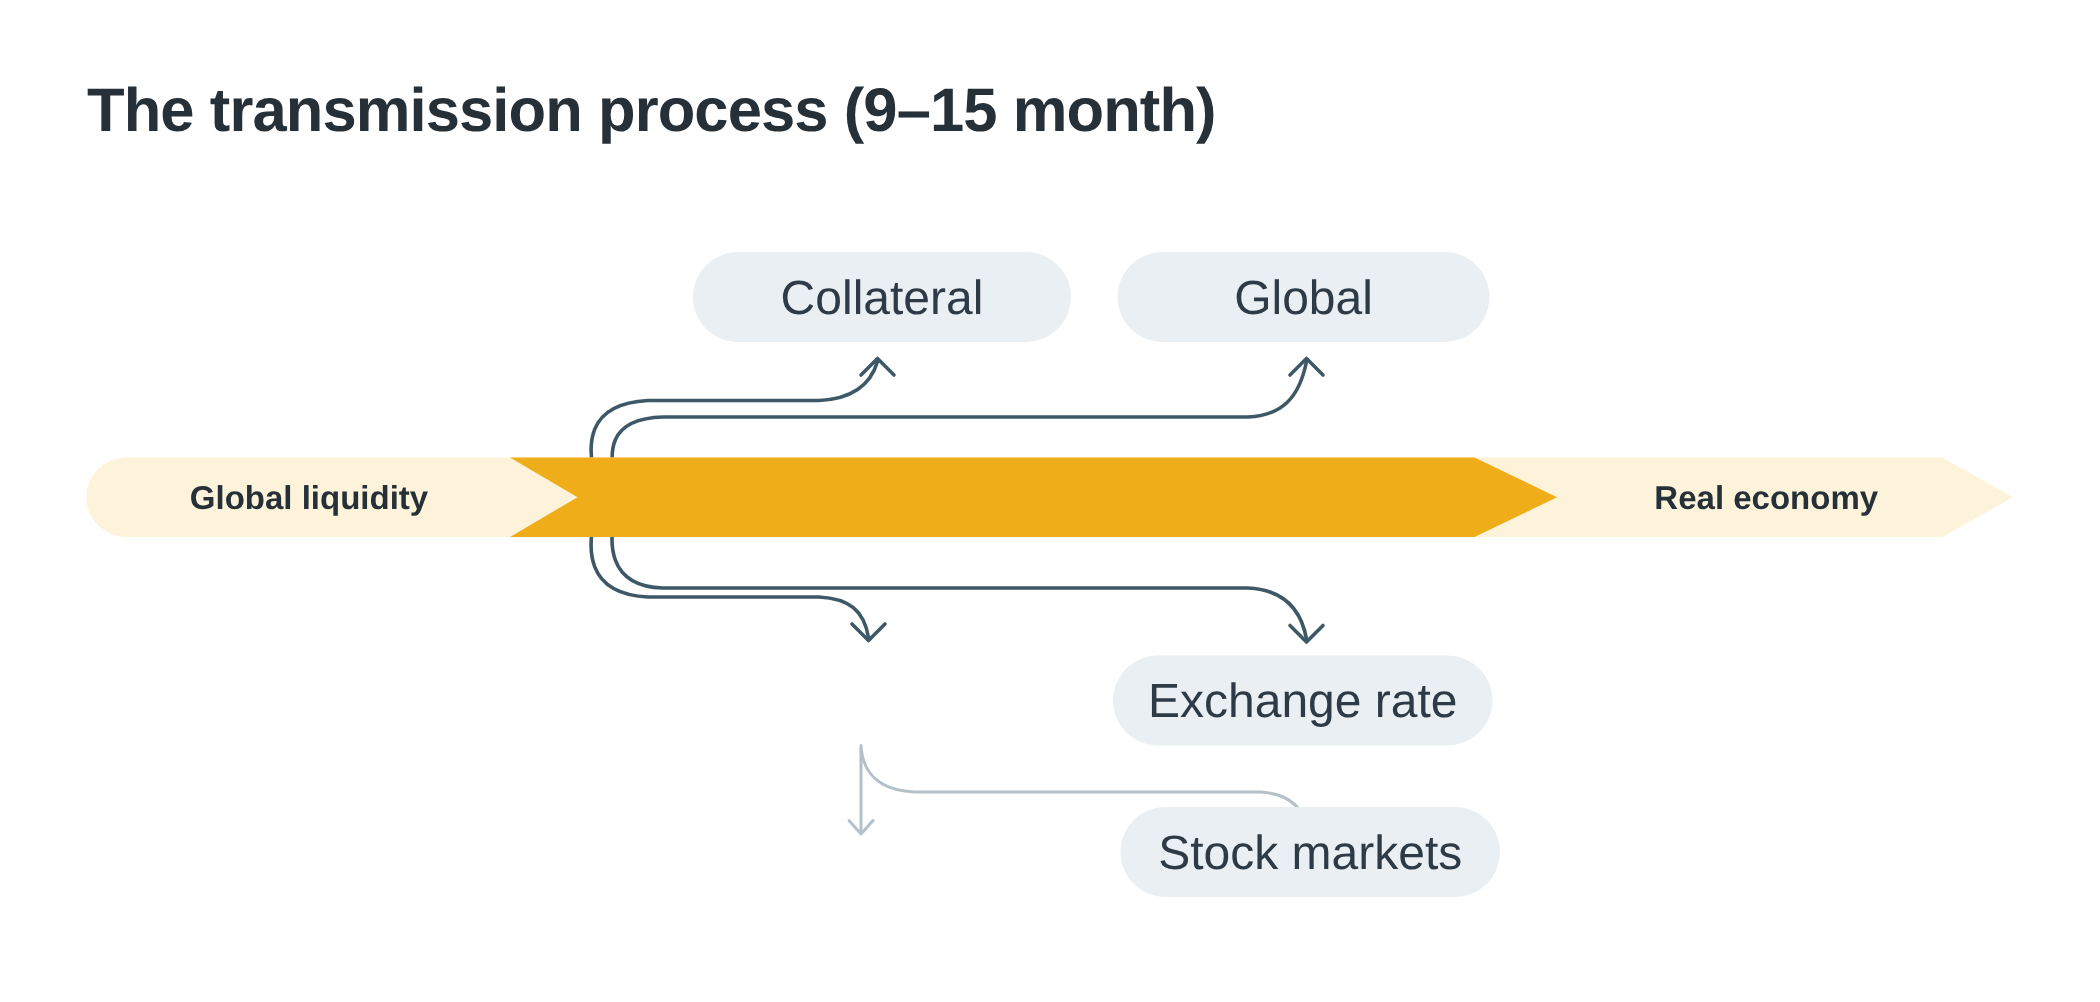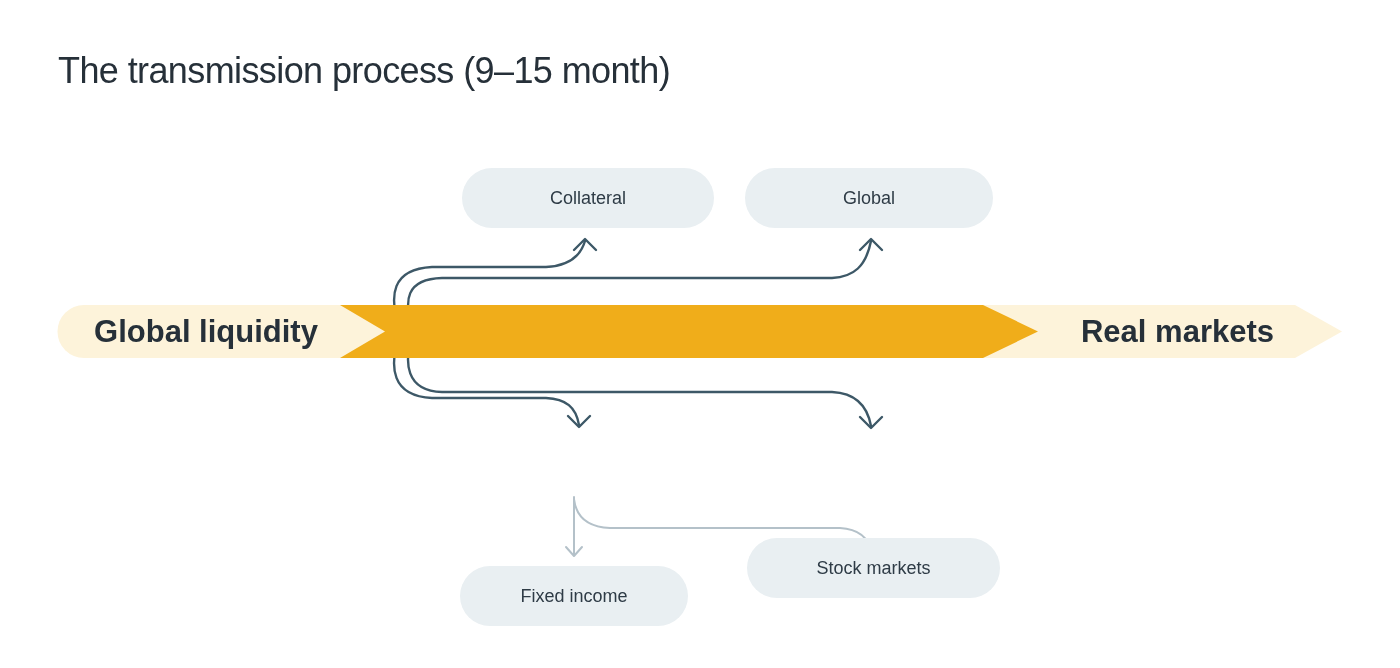--- a/index.html
+++ b/index.html
@@ -24,22 +24,22 @@
     width: 1400px;
     height: 668px;
     background: var(--color-background);
     overflow: hidden;
   }
   .title {
     position: absolute;
     left: 58px;
     top: 50px;
     margin: 0;
-    font-size: 36px;
-    font-weight: 400;
+    font-size: 41px;
+    font-weight: 700;
     letter-spacing: -0.6px;
     color: var(--color-heading-text);
     white-space: nowrap;
   }
   svg.diagram {
     position: absolute;
     left: 0;
     top: 0;
     width: 1400px;
     height: 668px;
@@ -60,36 +60,36 @@
     stroke-linecap: round;
     stroke-linejoin: round;
   }
   .band-label {
     position: absolute;
     top: 305px;
     height: 53px;
     display: flex;
     align-items: center;
     justify-content: center;
-    font-size: 31px;
+    font-size: 22px;
     font-weight: 700;
     color: var(--color-heading-text);
     white-space: nowrap;
   }
   .band-label.left  { left: 58px;   width: 282px; padding-left: 14px; }
   .band-label.right { left: 1038px; width: 257px; padding-left: 22px; }
   .pill {
     position: absolute;
     height: 60px;
     border-radius: 30px;
     background: var(--color-pill-background);
     display: flex;
     align-items: center;
     justify-content: center;
-    font-size: 18px;
+    font-size: 32px;
     color: var(--color-pill-text);
     white-space: nowrap;
   }
   .pill-collateral    { left: 462px; top: 168px; width: 252px; }
   .pill-funding       { left: 745px; top: 168px; width: 248px; }
   .pill-risk-taking   { left: 458px; top: 437px; width: 230px; }
   .pill-exchange-rate { left: 742px; top: 437px; width: 253px; }
   .pill-fixed-income  { left: 460px; top: 566px; width: 228px; }
   .pill-stock-markets { left: 747px; top: 538px; width: 253px; justify-content: center; }
 </style>
@@ -118,28 +118,28 @@
     <path class="conn-light" d="M 566 547 L 574 556 L 582 547"></path>
 
     <path class="conn-light" d="M 574 499 C 576 516 586 527 610 528 L 840 528 C 860 529 869 539 872 553"></path>
     <path class="conn-light" d="M 864 545 L 872 555 L 880 545"></path>
 
     <path class="band-base" d="M 84 305 L 1295 305 L 1342 331.5 L 1295 358 L 84 358 A 26.5 26.5 0 0 1 84 305 Z"></path>
     <path class="band-highlight" d="M 340 305 L 983 305 L 1038 331.5 L 983 358 L 340 358 L 385 331.5 Z"></path>
   </svg>
 
   <div class="band-label left">Global liquidity</div>
-  <div class="band-label right">Real markets</div>
+  <div class="band-label right">Real economy</div>
 
   <div class="pill pill-collateral">
     <span>Collateral</span>
   </div>
   <div class="pill pill-funding">
     <span>Global</span>
   </div>
-  <div class="pill pill-fixed-income">
-    <span>Fixed income</span>
+  <div class="pill pill-exchange-rate">
+    <span>Exchange rate</span>
   </div>
   <div class="pill pill-stock-markets">
     <span>Stock markets</span>
   </div>
 
 </div>
 
 </body></html>

